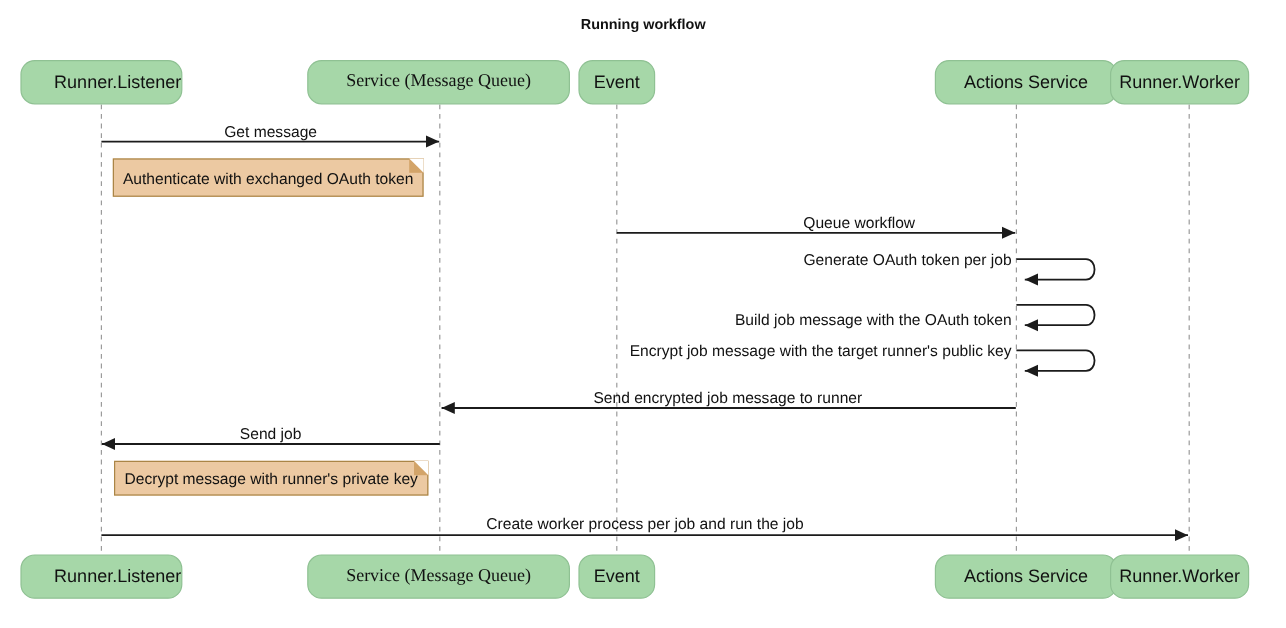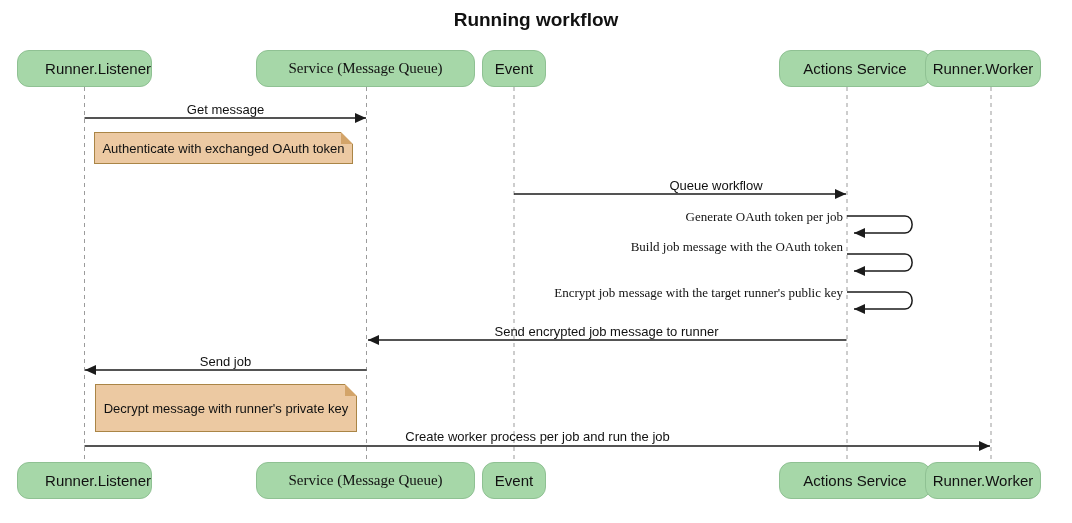--- a/index.html
+++ b/index.html
@@ -18,21 +18,21 @@
     position:relative;
     width:1072px;height:523px;
     background:var(--bg);
     font-family:"Liberation Sans","DejaVu Sans",sans-serif;
     color:var(--text);
     overflow:hidden;
   }
   #canvas{position:absolute;left:0;top:0;width:1072px;height:523px;}
   .title{
     position:absolute;left:0;top:11px;width:1072px;
-    text-align:center;font-size:19px;font-weight:bold;line-height:18px;
+    text-align:center;font-size:12px;font-weight:bold;line-height:18px;
   }
   .actor{
     position:absolute;height:37px;
     background:var(--actor-fill);
     border:1px solid var(--actor-border);
     border-radius:12px;
     box-sizing:border-box;
     display:flex;align-items:center;justify-content:center;
     font-size:15px;white-space:nowrap;
   }
@@ -41,21 +41,21 @@
   .a0{left:17px;width:135px;justify-content:flex-end;}
   .a1{left:256px;width:219px;font-family:Liberation Serif, serif;}
   .a2{left:482px;width:64px;}
   .a3{left:779px;width:152px;}
   .a4{left:925px;width:116px;}
   .msg{
     position:absolute;
     font-size:13px;line-height:14px;white-space:nowrap;
   }
   .msg.centered{transform:translateX(-50%);}
-  .msg.rightal{text-align:left;font-family:Liberation Serif, serif;}
+  .msg.rightal{text-align:left;}
   .note{
     position:absolute;
     background:var(--note-fill);
     border:1px solid var(--note-border);
     box-sizing:border-box;
     display:flex;align-items:center;justify-content:center;
     font-size:13px;white-space:nowrap;
   }
   .fold{
     position:absolute;top:-1px;right:-1px;
@@ -127,28 +127,28 @@
   <div class="actor bottom a3">
       <span>Actions Service</span>
     </div>
   <div class="actor bottom a4">
       <span>Runner.Worker</span>
     </div>
 
   <div class="msg centered" style="left:225.5px;top:103px;">Get message</div>
   <div class="msg centered" style="left:680px;top:179px;margin-left:36px;">Queue workflow</div>
   <div class="msg rightal" style="right:229px;top:210px;">Generate OAuth token per job</div>
-  <div class="msg rightal" style="right:229px;top:240px;margin-left:36px;">Build job message with the OAuth token</div>
+  <div class="msg rightal" style="right:229px;top:260px;margin-left:36px;">Build job message with the OAuth token</div>
   <div class="msg rightal" style="right:229px;top:286px;">Encrypt job message with the target runner's public key</div>
   <div class="msg centered" style="left:606.5px;top:325px;">Send encrypted job message to runner</div>
   <div class="msg centered" style="left:225.5px;top:355px;">Send job</div>
   <div class="msg centered" style="left:537.5px;top:430px;">Create worker process per job and run the job</div>
 
   <div class="note" style="left:94px;top:132px;width:259px;height:32px;">
     <span class="fold"></span>
     <span>Authenticate with exchanged OAuth token</span>
   </div>
-  <div class="note" style="left:95px;top:384px;width:262px;height:48px;">
+  <div class="note" style="left:95px;top:384px;width:262px;height:29px;">
     <span class="fold"></span>
     <span>Decrypt message with runner's private key</span>
   </div>
 
 </div>
 
 </body></html>

